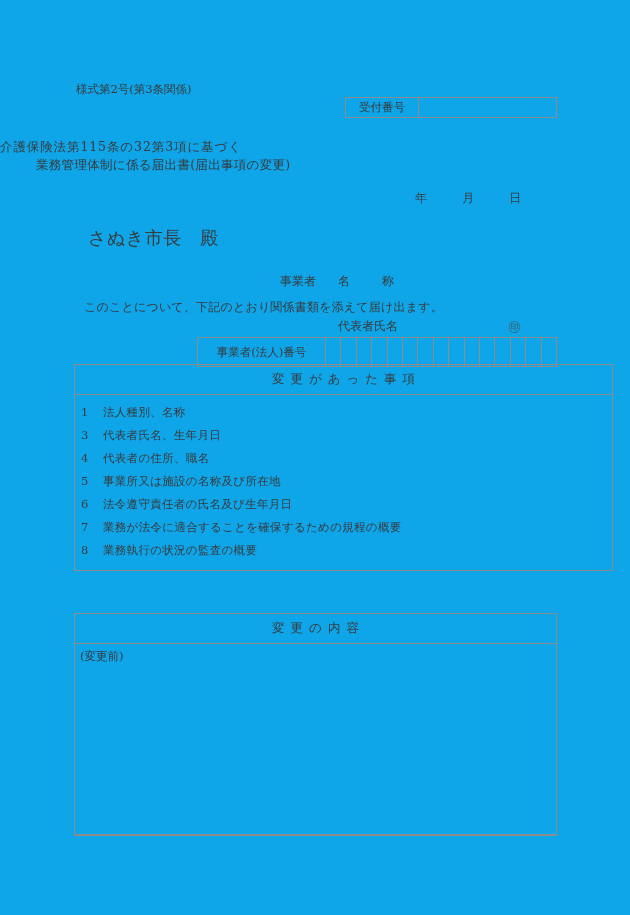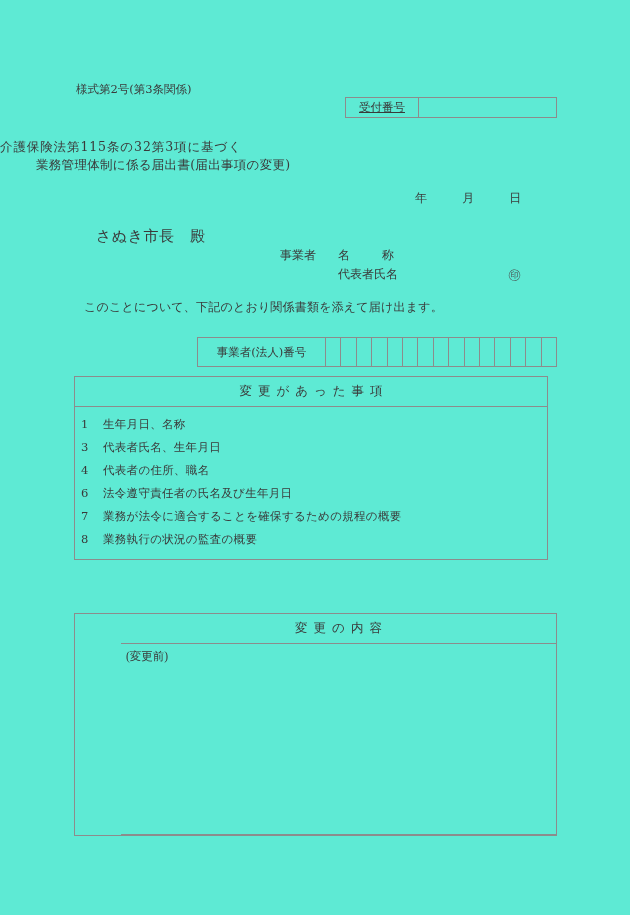--- a/index.html
+++ b/index.html
@@ -11,21 +11,21 @@
     width: 630px;
     height: 915px;
     position: relative;
     font-family: "DejaVu Serif", "Liberation Serif", serif;
     color: #3a3a3a;
     -webkit-font-smoothing: antialiased;
   }
   .page {
     position: absolute;
     inset: 0;
-    background: #5eead4;
+    background: #0ea5e9;
   }
 
   
   .t { position: absolute; white-space: pre; line-height: 1; }
 
   
   #form-number {
     left: 76px; top: 84px;
     font-size: 11.5px;
   }
@@ -40,21 +40,20 @@
     display: flex;
   }
   #receipt-label {
     width: 73px;
     border-right: 1px solid #8c8c8c;
     display: flex;
     align-items: center;
     justify-content: center;
     font-size: 11.5px;
     box-sizing: border-box;
-    text-decoration: underline;
   }
   #receipt-value {
     flex: 1;
     display: flex;
     align-items: center;
     padding-left: 4px;
     font-size: 11.5px;
     box-sizing: border-box;
   }
 
@@ -74,36 +73,37 @@
     position: absolute;
     left: 415px; top: 190px;
     font-size: 12px;
     letter-spacing: 0.5px;
   }
   #date-line span { display: inline-block; }
   #date-line .gap { width: 26px; }
 
   
   #addressee {
-    left: 96px; top: 229px;
-    font-size: 15px;
+    left: 88px; top: 229px;
+    font-size: 18px;
     letter-spacing: 0.5px;
   }
 
   
   #applicant {
     position: absolute;
     left: 280px; top: 246px;
     width: 270px;
     font-size: 12px;
   }
   #applicant .row {
     position: relative;
     height: 19px;
     line-height: 19px;
+    margin-top: 26px;
   }
   .ap-a { position: absolute; left: 0; }
   .ap-b { position: absolute; left: 58px; }
   .ap-c { position: absolute; left: 102px; }
   .ap-seal {
     position: absolute;
     left: 228px;
     font-size: 13px;
     color: #4a4a4a;
   }
@@ -145,22 +145,22 @@
     font-size: 11px;
     display: flex;
     align-items: center;
     justify-content: center;
   }
   #corp-number-cells .cell:last-child { border-right: none; }
 
   
   #changed-items-table {
     position: absolute;
-    left: 74px; top: 376px;
-    width: 474px;
+    left: 74px; top: 364px;
+    width: 539px;
     border: 1px solid #8c8c8c;
     box-sizing: border-box;
   }
   #changed-items-header {
     height: 30px;
     border-bottom: 1px solid #8c8c8c;
     display: flex;
     align-items: center;
     justify-content: center;
     font-size: 12.5px;
@@ -184,42 +184,40 @@
   
   #change-content-table {
     position: absolute;
     left: 74px; top: 613px;
     width: 483px;
     height: 223px;
     border: 1px solid #8c8c8c;
     box-sizing: border-box;
     display: flex;
     flex-direction: column;
-    padding-left: 46px;
   }
   #change-content-header {
     height: 30px;
     border-bottom: 1px solid #8c8c8c;
     display: flex;
     align-items: center;
     justify-content: center;
     font-size: 12.5px;
     letter-spacing: 6px;
     text-indent: 6px;
     box-sizing: border-box;
   }
   .change-field {
     flex: 1;
     box-sizing: border-box;
     padding: 5px 0 0 5px;
     font-size: 11.5px;
   }
   #change-before {
     border-bottom: 1px solid #8c8c8c;
-    font-family: Liberation Serif, serif;
   }
 </style>
 </head>
 <body>
 
 <div class="page">
 
   <div class="t" id="form-number">様式第2号(第3条関係)</div>
 
   <div id="receipt-box">
@@ -273,23 +271,24 @@
         <div class="cell"></div>
         <div class="cell"></div>
         <div class="cell"></div>
         <div class="cell"></div>
       </div>
   </div>
 
   <div id="changed-items-table">
     <div id="changed-items-header">変更があった事項</div>
     <div id="changed-items-list">
-        <div class="item"><span class="item-num">1</span><span>生年月日、名称</span></div>
+        <div class="item"><span class="item-num">1</span><span>法人種別、名称</span></div>
         <div class="item"><span class="item-num">3</span><span>代表者氏名、生年月日</span></div>
         <div class="item"><span class="item-num">4</span><span>代表者の住所、職名</span></div>
+        <div class="item"><span class="item-num">5</span><span>事業所又は施設の名称及び所在地</span></div>
         <div class="item"><span class="item-num">6</span><span>法令遵守責任者の氏名及び生年月日</span></div>
         <div class="item"><span class="item-num">7</span><span>業務が法令に適合することを確保するための規程の概要</span></div>
         <div class="item"><span class="item-num">8</span><span>業務執行の状況の監査の概要</span></div>
       </div>
   </div>
 
   <div id="change-content-table">
     <div id="change-content-header">変更の内容</div>
     <div class="change-field" id="change-before">
       <span>(変更前)</span>

